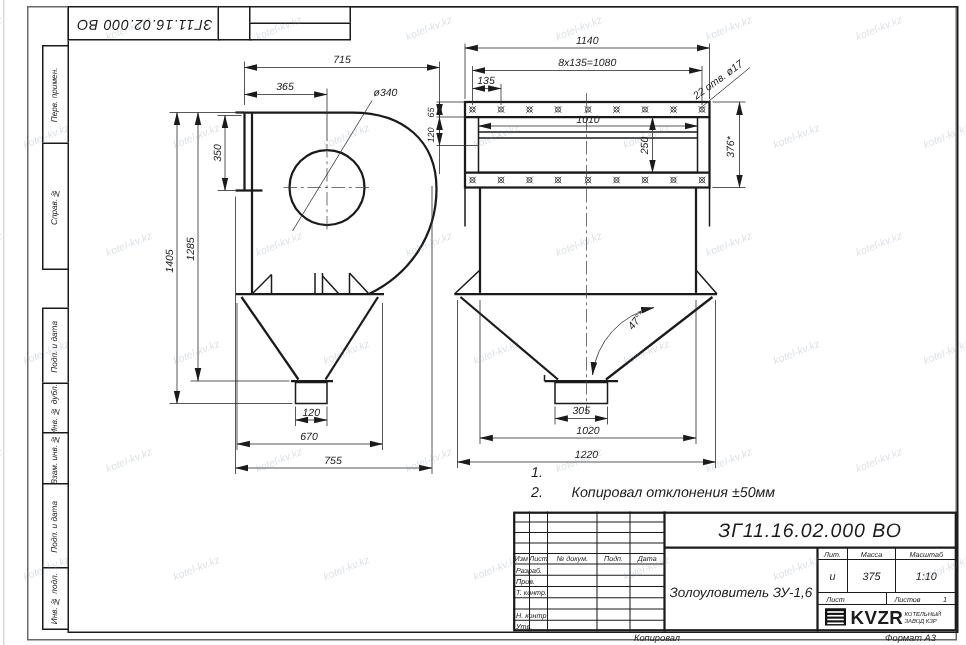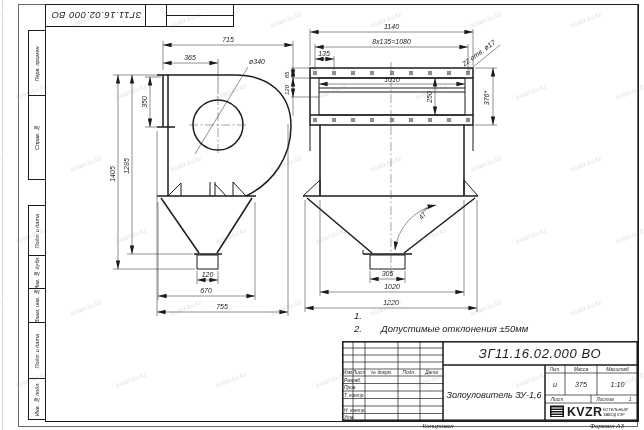--- a/index.html
+++ b/index.html
@@ -246,21 +246,21 @@
     <text x="346" y="301">1220</text>
   </g>
 </svg>
 
 <div class="abs" id="notes">
   <div class="nrow">
     <span class="num">1.</span>
   </div>
   <div class="nrow">
     <span class="num">2.</span>
-    <span>Допустимые отклонения ±50мм</span>
+    <span>Копировал отклонения ±50мм</span>
   </div>
 </div>
 
 <svg class="abs" style="left:342px;top:341px;" width="296" height="80" viewBox="0 0 296 80">
   <rect class="tlb" x="0.8" y="0.8" width="294.4" height="78.4"></rect>
 
   <line class="tl" x1="11" y1="0" x2="11" y2="80"></line>
   <line class="tl" x1="23" y1="0" x2="23" y2="80"></line>
   <line class="tl" x1="56" y1="0" x2="56" y2="80"></line>
   <line class="tl" x1="78" y1="0" x2="78" y2="80"></line>

